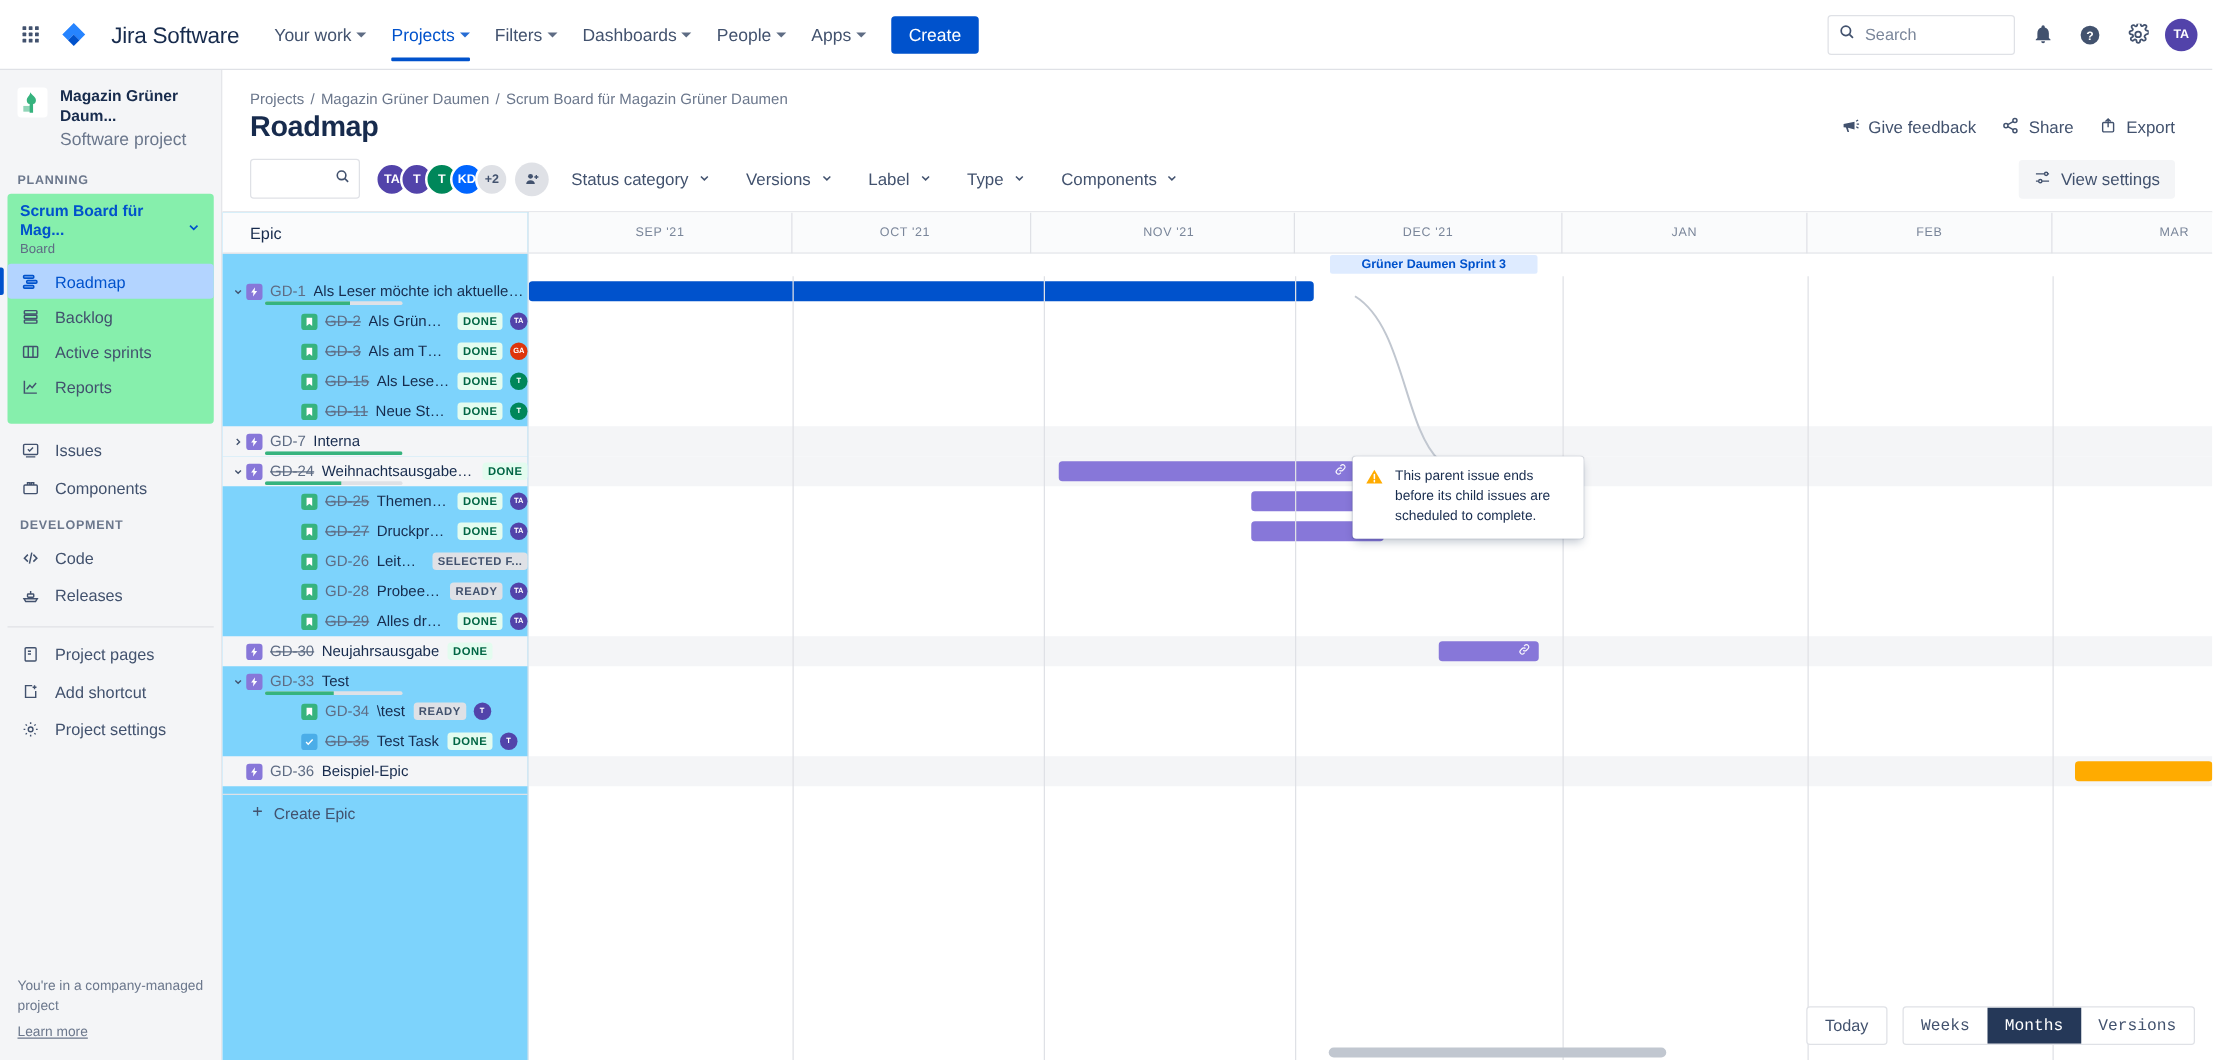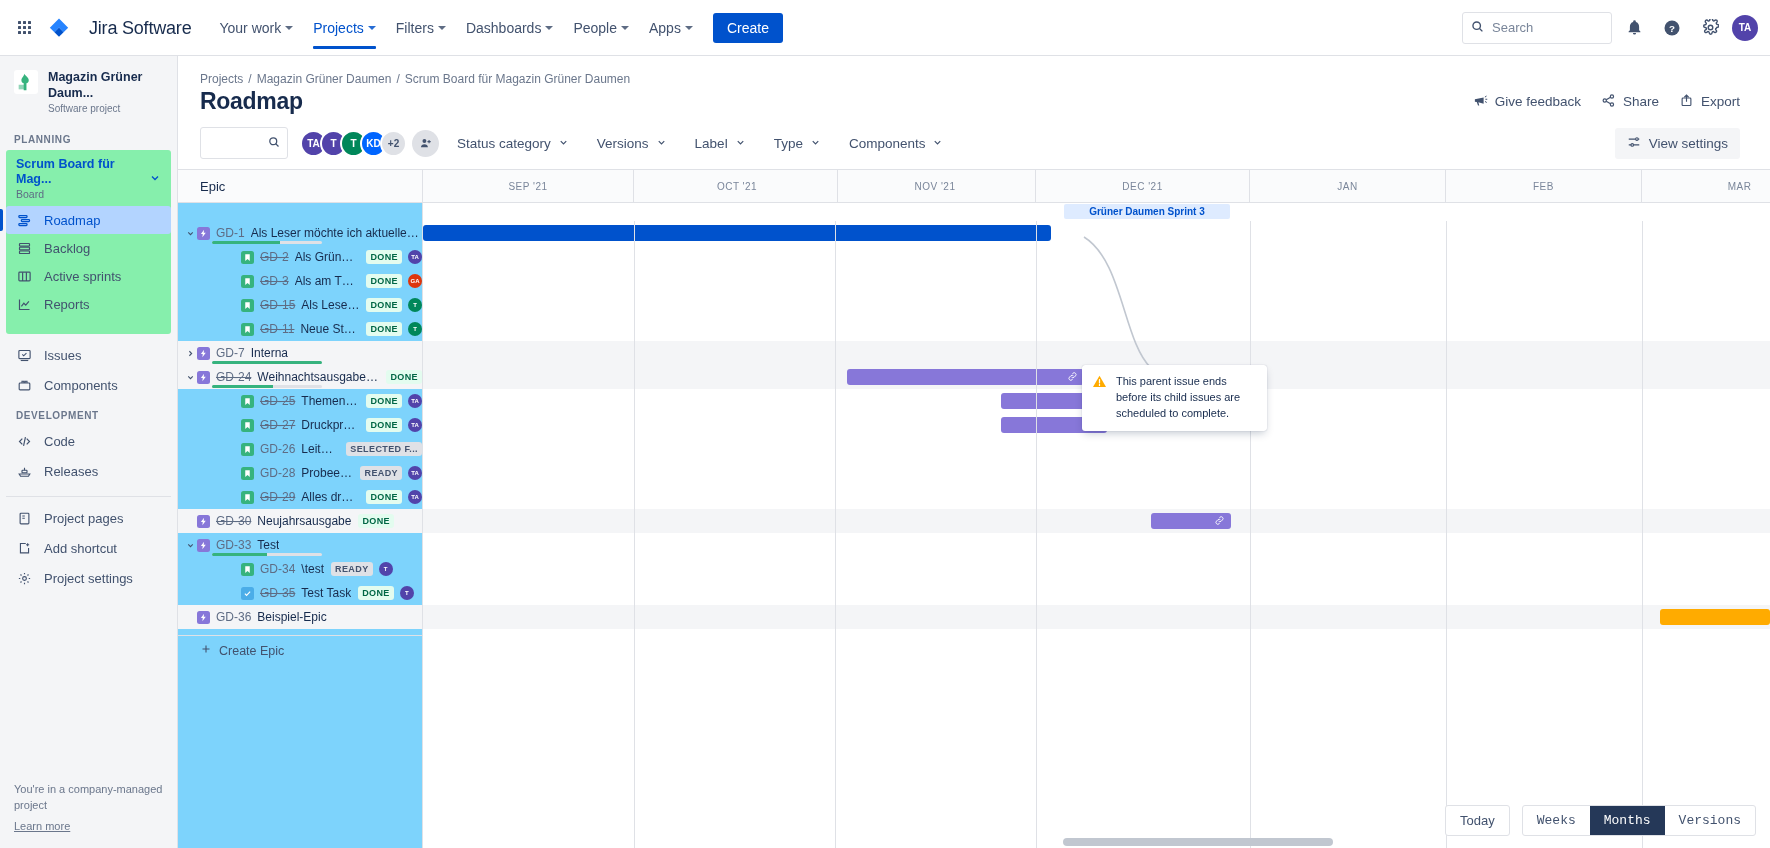--- a/index.html
+++ b/index.html
@@ -55,21 +55,21 @@
 
   
   .sidebar {
     width:178px; flex:0 0 178px; background:#F4F5F7;
     border-right:1px solid #DFE1E6; position:relative;
     display:flex; flex-direction:column;
   }
   .proj-head { display:flex; gap:10px; align-items:flex-start; padding:14px 12px 10px 14px; cursor:pointer;}
   .proj-av { width:24px;height:24px;flex:0 0 24px; border-radius:3px; background:#fff; display:flex;align-items:center;justify-content:center;}
   .proj-title { font-size:12.5px; font-weight:600; color:#172B4D; line-height:1.25; }
-  .proj-sub { font-size:10px; color:#6B778C; margin-top:2px; }
+  .proj-sub { font-size:14px; color:#6B778C; margin-top:2px; }
   .sec-label { font-size:10px; font-weight:700; color:#6B778C; letter-spacing:.6px; padding:10px 14px 5px; }
   .board-group { background:#86efac; border-radius:3px; margin:0 6px; padding-bottom:16px;}
   .board-head { display:flex; align-items:center; justify-content:space-between; padding:7px 10px 6px 10px; cursor:pointer;}
   .board-name { font-size:12.5px; font-weight:600; color:#0052CC; line-height:1.2;}
   .board-sub { font-size:10.5px; color:#5E6C84; margin-top:1px;}
   .nav-li {
     display:flex; align-items:center; gap:12px; padding:6px 10px; font-size:13px; color:#42526E;
     cursor:pointer; border-radius:3px; margin:0 0; position:relative;
   }
   .nav-li .lbl { white-space:nowrap; }
@@ -787,21 +787,21 @@
                 <path d="M12 5v14M5 12h14"></path>
               </svg>
           </span>
           <span>Create Epic</span>
         </div>
       </div>
 
       <div class="tl">
         <div class="tl-head" id="tl-head">
             <div class="tl-month" style="left: 0px; width: 211px;">SEP '21</div>
-            <div class="tl-month" style="left: 214px; width: 201px;">OCT '21</div>
+            <div class="tl-month" style="left: 201px; width: 201px;">OCT '21</div>
             <div class="tl-month" style="left: 412px; width: 201px;">NOV '21</div>
             <div class="tl-month" style="left: 613px; width: 214px;">DEC '21</div>
             <div class="tl-month" style="left: 827px; width: 196px;">JAN</div>
             <div class="tl-month" style="left: 1023px; width: 196px;">FEB</div>
             <div class="tl-month" style="left: 1219px; width: 196px;">MAR</div>
           </div>
         <div class="tl-sprintrow" id="tl-sprintrow">
             <div class="sprint-chip" style="left: 641px; width: 166px;">Grüner Daumen Sprint 3</div>
           </div>
         <div class="tl-body" id="tl-body">

